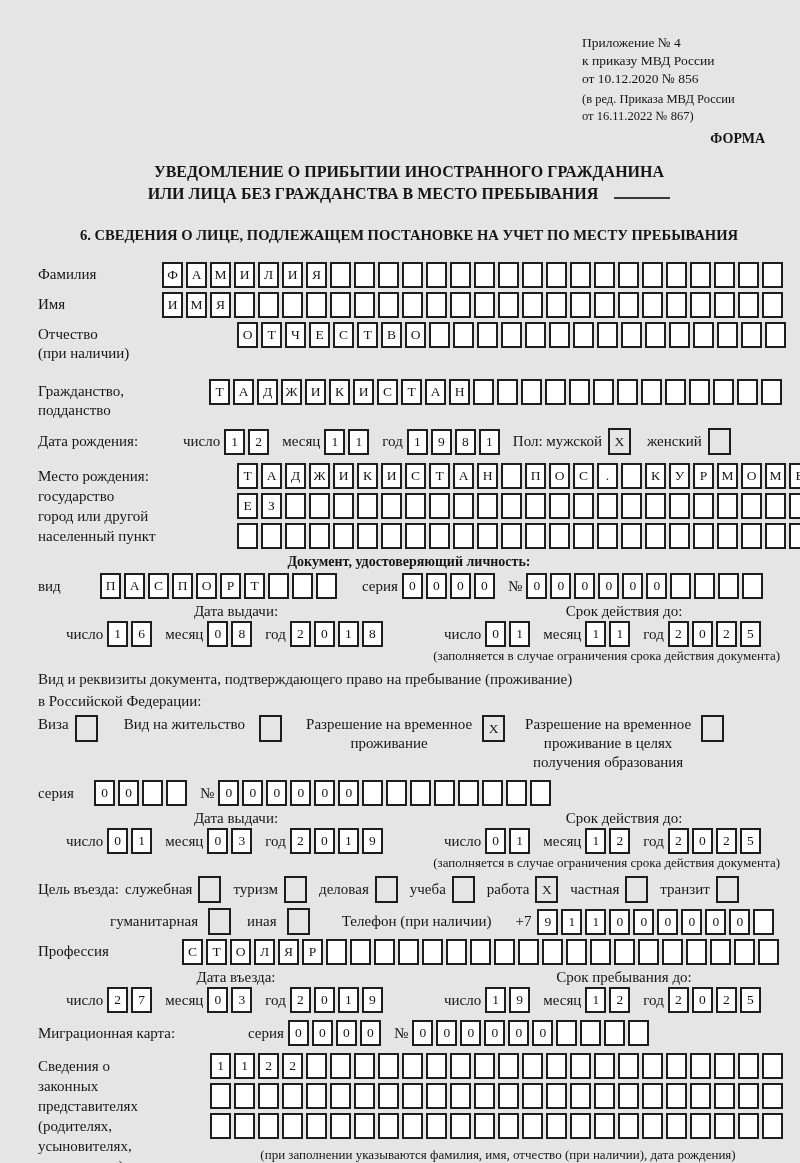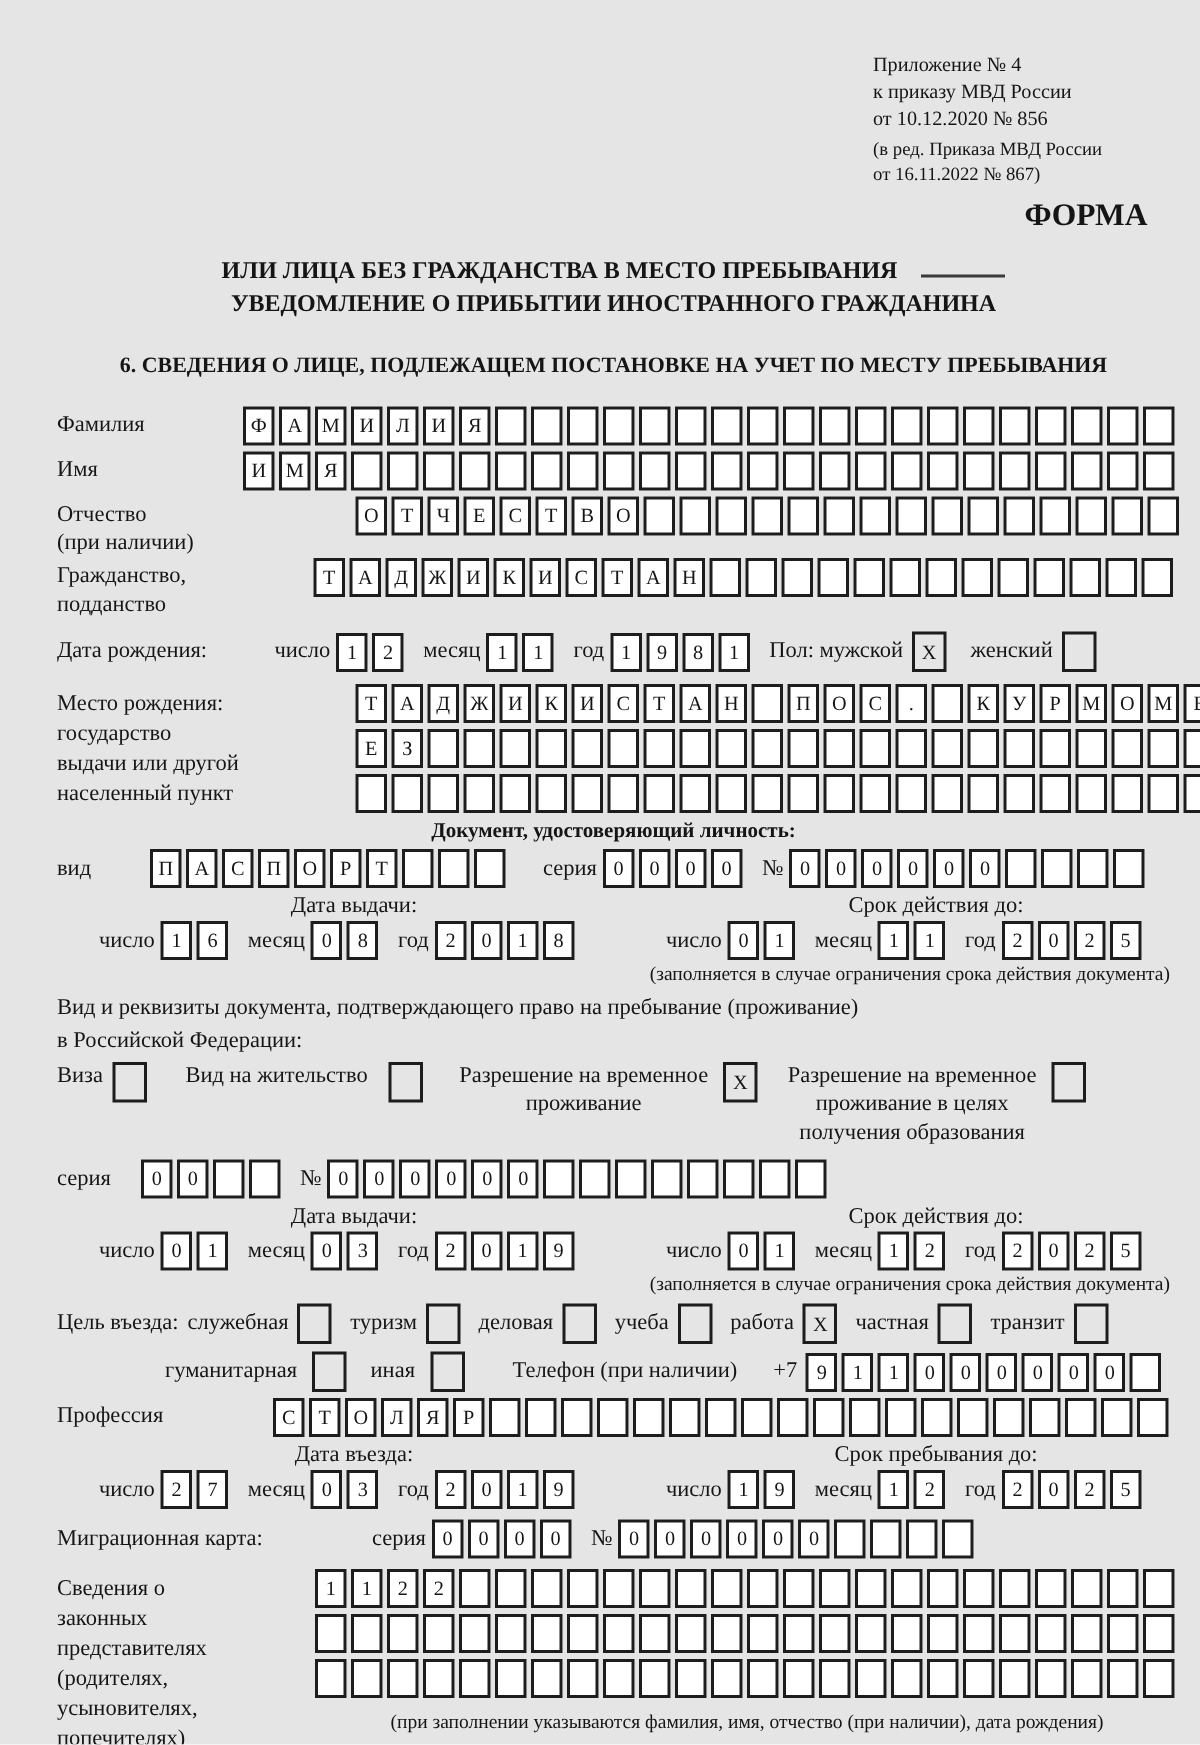--- a/index.html
+++ b/index.html
@@ -4,21 +4,21 @@
 <style>
   html,body{margin:0;padding:0;background:#ffffff;}
   .page{
     width:800px;height:1163px;box-sizing:border-box;
     padding:34px 20px 0 38px;background:#e5e5e5;color:#151515;
     font-family:"Liberation Serif","DejaVu Serif",serif;
     overflow:hidden;position:relative;white-space:nowrap;
   }
   .top-right{margin-left:544px;font-size:13.5px;line-height:18px;}
   .top-right .sub{font-size:12.5px;line-height:17px;margin-top:3px;}
-  .forma{ text-align:right;padding-right:15px;font-weight:bold;font-size:21px;margin-top:6px;}
+  .forma{ text-align:right;padding-right:15px;font-weight:bold;font-size:14px;margin-top:6px;}
   .title{text-align:center;font-weight:bold;font-size:16px;line-height:22px;margin-top:14px;}
   .blank{display:inline-block;width:56px;border-bottom:2px solid #3a3a3a;margin-left:12px;}
   .sec{text-align:center;font-weight:bold;font-size:14.6px;margin-top:22px;}
   .row{display:flex;align-items:flex-start;margin-top:4px;gap:32px;}
   .lbl{font-size:15px;line-height:19px;flex:none;padding-top:3px;}
   .cells{display:flex;flex:none;}
   .cell{
     flex:none;width:17px;height:22px;border:2px solid #1d1d1d;margin-right:3px;
     display:inline-flex;align-items:center;justify-content:center;
     font-size:13.5px;background:#fff;
@@ -55,25 +55,25 @@
     <div>от 10.12.2020 № 856</div>
     <div class="sub">
       <div>(в ред. Приказа МВД России</div>
       <div>от 16.11.2022 № 867)</div>
     </div>
   </div>
 
   <div class="forma">ФОРМА</div>
 
   <div class="title">
+    <div>УВЕДОМЛЕНИЕ О ПРИБЫТИИ ИНОСТРАННОГО ГРАЖДАНИНА</div>
     <div>
       <span>ИЛИ ЛИЦА БЕЗ ГРАЖДАНСТВА В МЕСТО ПРЕБЫВАНИЯ</span>
       <span class="blank"></span>
     </div>
-    <div>УВЕДОМЛЕНИЕ О ПРИБЫТИИ ИНОСТРАННОГО ГРАЖДАНИНА</div>
   </div>
 
   <div class="sec">6. СВЕДЕНИЯ О ЛИЦЕ, ПОДЛЕЖАЩЕМ ПОСТАНОВКЕ НА УЧЕТ ПО МЕСТУ ПРЕБЫВАНИЯ</div>
 
   <div class="row" style="margin-top:18px;">
     <div class="lbl" style="width:92px;">Фамилия</div>
     <div class="cells">
         <span class="cell">Ф</span>
         <span class="cell">А</span>
         <span class="cell">М</span>
@@ -160,21 +160,21 @@
         <span class="cell"></span>
         <span class="cell"></span>
         <span class="cell"></span>
         <span class="cell"></span>
         <span class="cell"></span>
         <span class="cell"></span>
         <span class="cell"></span>
       </div>
   </div>
 
-  <div class="row" style="margin-top:0;">
+  <div class="row" style="margin-top:16px;">
     <div class="lbl" style="width:139px;">
       <div>Гражданство,</div>
       <div>подданство</div>
     </div>
     <div class="cells">
         <span class="cell">Т</span>
         <span class="cell">А</span>
         <span class="cell">Д</span>
         <span class="cell">Ж</span>
         <span class="cell">И</span>
@@ -222,21 +222,21 @@
     <span class="g">Пол: мужской</span>
     <span class="cb">X</span>
     <span class="g" style="margin-left:16px;">женский</span>
     <span class="cb"></span>
   </div>
 
   <div class="row" style="margin-top:8px;">
     <div class="lbl" style="width:167px;line-height:20px;">
       <div>Место рождения:</div>
       <div>государство</div>
-      <div>выдачи или другой</div>
+      <div>город или другой</div>
       <div>населенный пункт</div>
     </div>
     <div class="colrows">
       <div class="cells">
           <span class="cell">Т</span>
           <span class="cell">А</span>
           <span class="cell">Д</span>
           <span class="cell">Ж</span>
           <span class="cell">И</span>
           <span class="cell">К</span>

